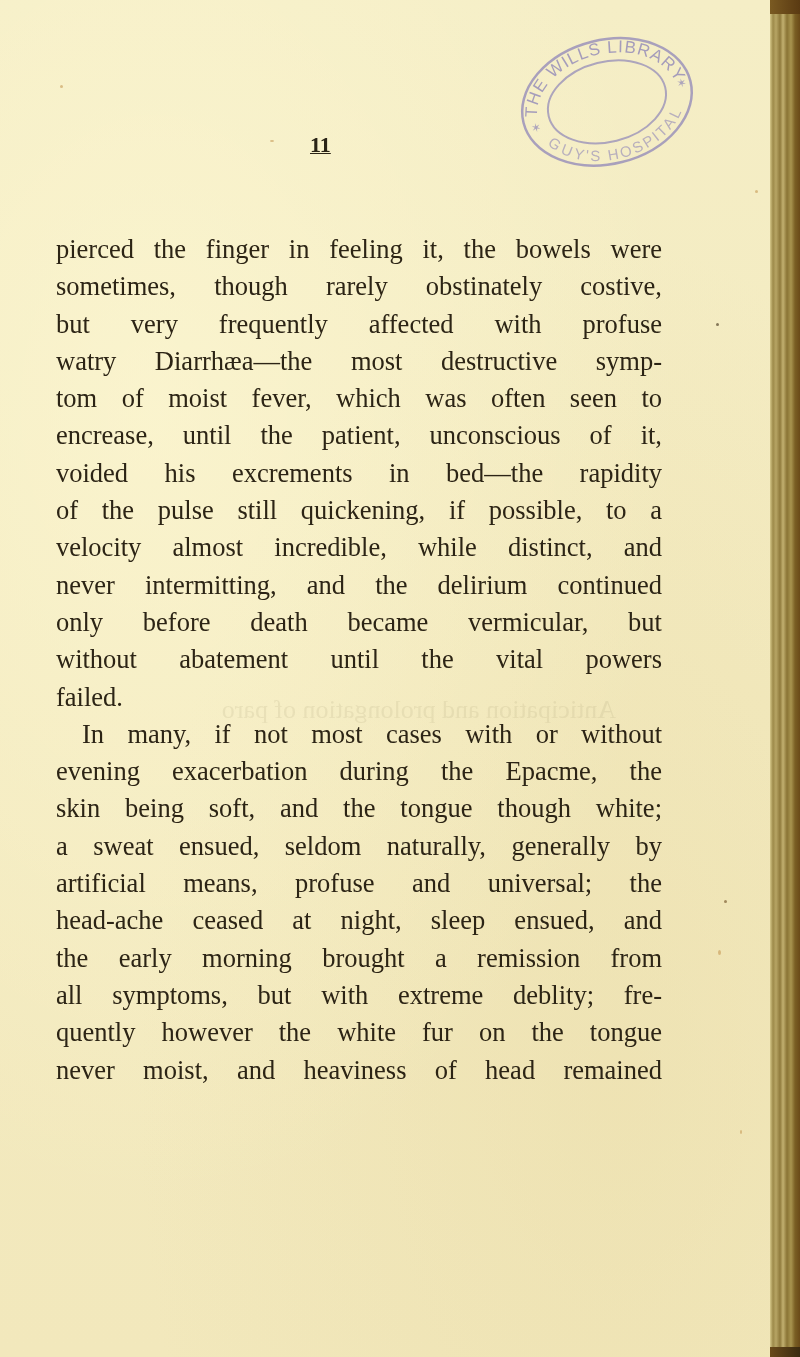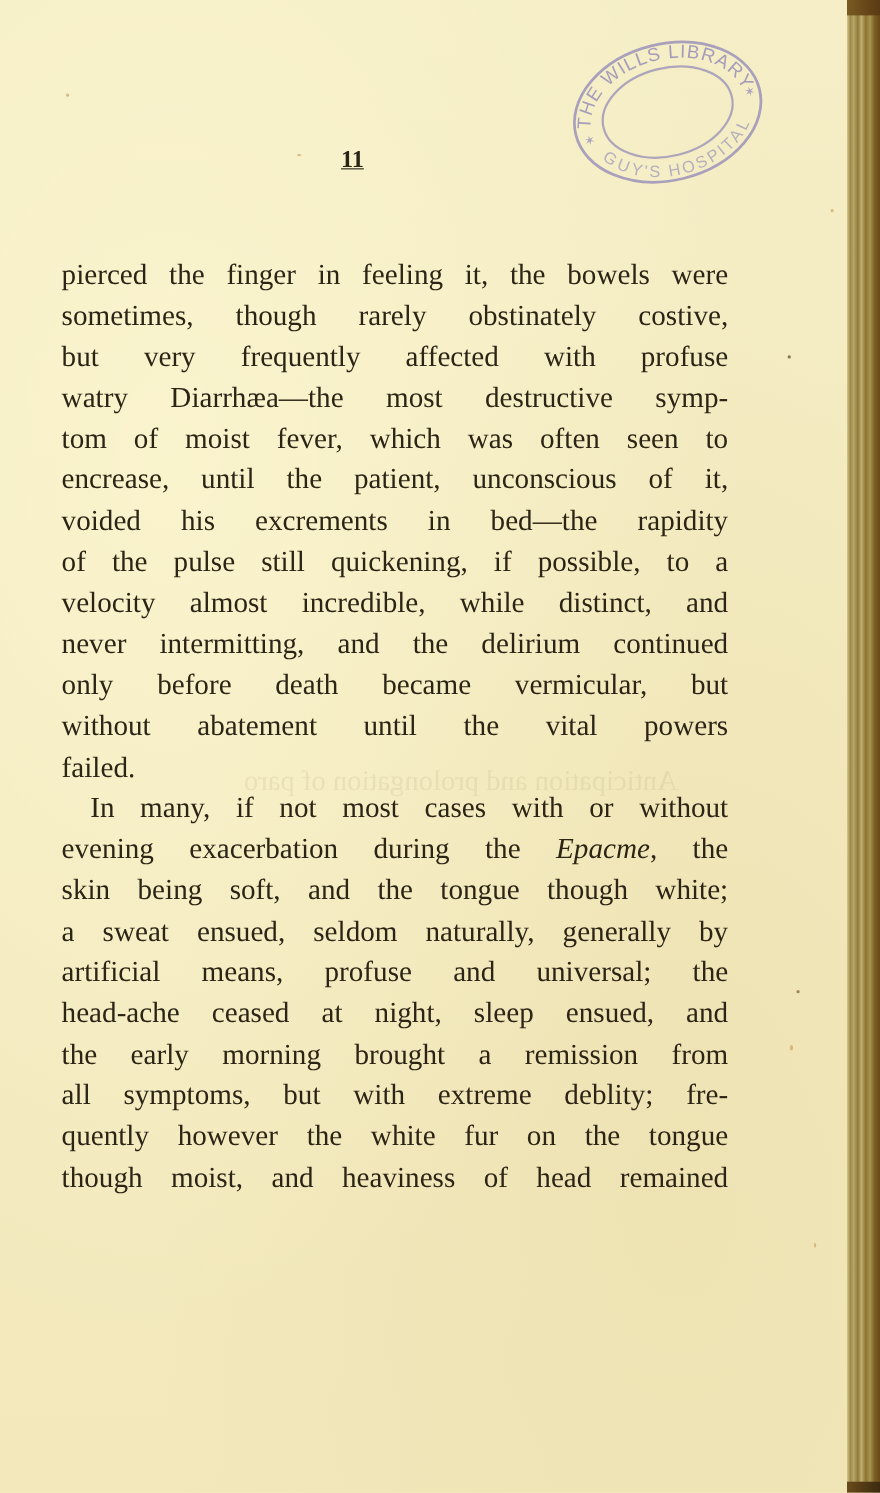--- a/index.html
+++ b/index.html
@@ -85,21 +85,21 @@
       white-space: nowrap;
       text-align: justify;
       text-align-last: justify;
     }
     .line.last {
       text-align-last: left;
     }
     .line.indent {
       padding-left: 26px;
     }
-    .ital { font-style: italic; }
+    .ital { }
     .show-through {
       position: absolute;
       left: 56px;
       width: 560px;
       font-size: 26px;
       color: rgba(120,105,70,0.10);
       transform: scaleX(-1);
       white-space: nowrap;
       pointer-events: none;
     }
@@ -157,21 +157,21 @@
     <div>
       <span class="line indent">In many, if not most cases with or without</span>
       <span class="line"><span>evening exacerbation during the </span><span class="ital">Epacme</span><span>, the</span></span>
       <span class="line">skin being soft, and the tongue though white;</span>
       <span class="line">a sweat ensued, seldom naturally, generally by</span>
       <span class="line">artificial means, profuse and universal; the</span>
       <span class="line">head-ache ceased at night, sleep ensued, and</span>
       <span class="line">the early morning brought a remission from</span>
       <span class="line">all symptoms, but with extreme deblity; fre-</span>
       <span class="line">quently however the white fur on the tongue</span>
-      <span class="line">though moist, and heaviness of head remained</span>
+      <span class="line">never moist, and heaviness of head remained</span>
     </div>
   </div>
 
   <span class="speck" style="left:60px;top:85px;width:3px;height:3px;"></span>
   <span class="speck" style="left:270px;top:140px;width:4px;height:2px;"></span>
   <span class="speck" style="left:755px;top:190px;width:3px;height:3px;"></span>
   <span class="speck" style="left:716px;top:323px;width:3px;height:3px;background:#3a2a10;"></span>
   <span class="speck" style="left:724px;top:900px;width:3px;height:3px;background:#6a4a20;"></span>
   <span class="speck" style="left:718px;top:950px;width:3px;height:5px;"></span>
   <span class="speck" style="left:740px;top:1130px;width:2px;height:4px;"></span>

